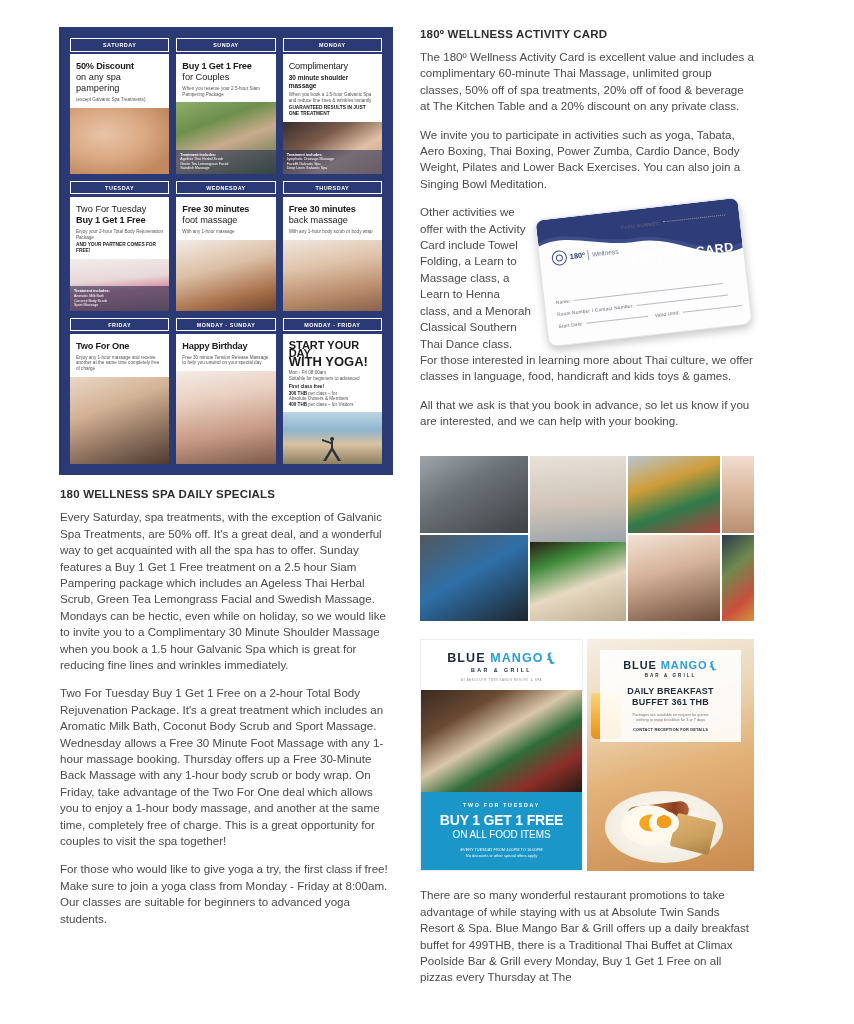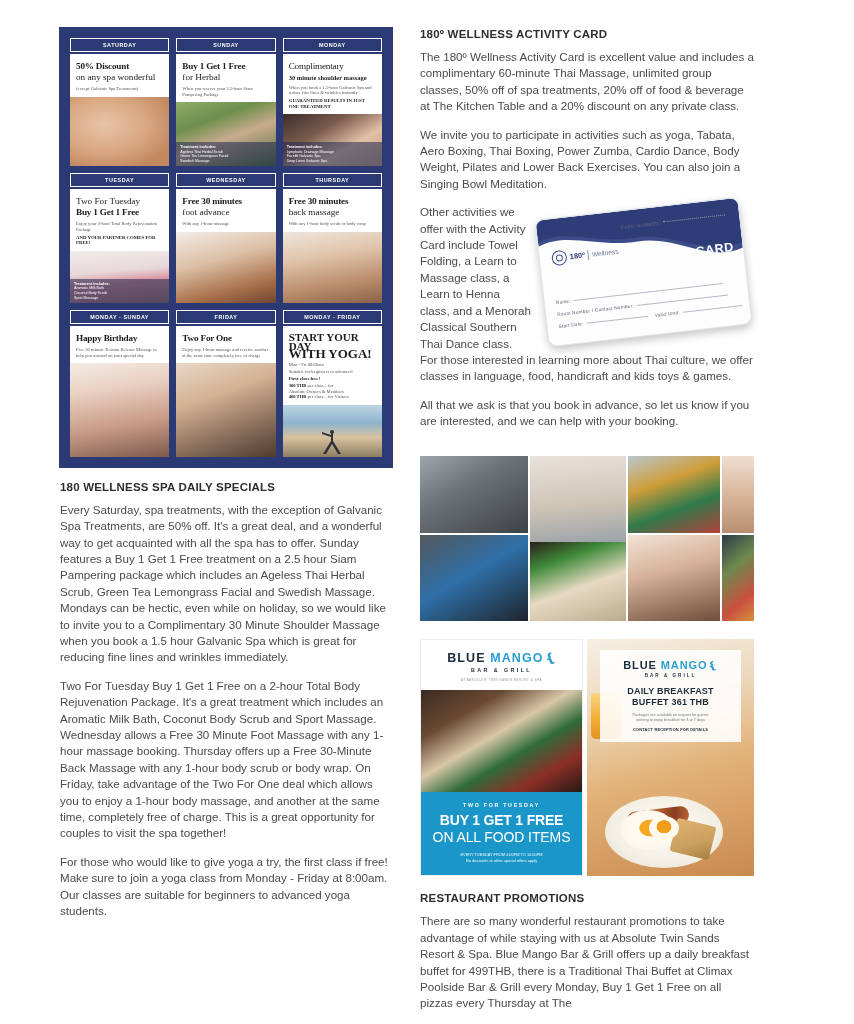--- a/index.html
+++ b/index.html
@@ -62,21 +62,21 @@
   }
   .card-body {
     background: #fff;
     flex: 1;
     display: flex;
     flex-direction: column;
     margin-top: 2.5px;
     overflow: hidden;
     position: relative;
   }
-  .card-text { padding: 7px 6px 5px 6px; font-family: Liberation Serif, serif; }
+  .card-text { padding: 7px 6px 5px 6px; }
   .t-big {
     font-size: 9.2px; font-weight: bold; color: #1b1b1b;
     line-height: 11px; letter-spacing: -0.2px;
   }
   .t-big.light { font-weight: normal; }
   .t-reg { font-size: 9.2px; color: #1b1b1b; line-height: 11px; font-weight: normal; }
   .t-sub { font-size: 6.5px; font-weight: bold; color: #1b1b1b; line-height: 7.6px; margin-top: 2px; }
   .t-small { font-size: 4.6px; color: #555; line-height: 5.6px; margin-top: 3px; }
   .t-small b { color: #1b1b1b; }
   .t-bold-small { font-size: 4.8px; font-weight: bold; color: #1b1b1b; line-height: 5.8px; margin-top: 2px; }
@@ -178,21 +178,21 @@
   .bm-logo { font-size:12.5px; letter-spacing:1.1px; color:#1d2b3a; font-weight:bold; }
   .bm-logo .mango { color:#2a9fd0; }
   .bm-leaf { display:inline-block; color:#2a9fd0; font-size:12px; transform:rotate(-18deg); margin-left:1px; }
   .bm-sub { font-size:5.4px; letter-spacing:2.4px; color:#1d2b3a; margin-top:2px; font-weight:bold; }
   .bm-tiny { font-size:2.9px; letter-spacing:0.6px; color:#8d8d8d; margin-top:5px; }
   .bm-photo { height:102px; background:
      linear-gradient(150deg,#3a2a20 0%,#6a4a33 25%,#d9c7a8 45%,#2f6b3a 62%,#8c2f28 80%,#241a14 100%); }
   .bm-banner { background:#1b96c9; color:#fff; text-align:center; padding:10px 8px 12px; flex:1; }
   .bm-b1 { font-size:5.3px; letter-spacing:1.7px; font-weight:bold; }
   .bm-b2 { font-size:14px; font-weight:bold; letter-spacing:-0.2px; margin-top:4px; }
-  .bm-b3 { font-size:14px; margin-top:1px; letter-spacing:-0.1px; }
+  .bm-b3 { font-size:10px; margin-top:1px; letter-spacing:-0.1px; }
   .bm-b4 { font-size:3.9px; line-height:5.4px; margin-top:7px; opacity:0.95; }
   .bm-overlay {
     position:absolute; left:13px; right:13px; top:11px;
     background: rgba(255,255,255,0.88); padding:9px 8px 10px; text-align:center;
   }
   .bm-o1 { font-size:11px; letter-spacing:0.9px; color:#1d2b3a; font-weight:bold; }
   .bm-o1 .mango { color:#2a9fd0; }
   .bm-o2 { font-size:4.6px; letter-spacing:2px; color:#1d2b3a; margin-top:2px; font-weight:bold; }
   .bm-o3 { font-size:9px; font-weight:bold; color:#1d2b3a; margin-top:8px; line-height:11px; letter-spacing:0.2px; }
   .bm-o4 { font-size:3.8px; color:#77787c; line-height:5px; margin-top:5px; }
@@ -225,33 +225,33 @@
     <div class="col-left">
 
       <div class="poster">
         <div class="poster-inner">
 
           <div class="card">
             <div class="card-head">SATURDAY</div>
             <div class="card-body">
               <div class="card-text">
                 <div class="t-big">50% Discount</div>
-                <div class="t-reg">on any spa wonderful</div>
+                <div class="t-reg">on any spa pampering</div>
                 <div class="t-small">(except Galvanic Spa Treatments)</div>
               </div>
               <div class="photo ph-massage"></div>
             </div>
           </div>
 
           <div class="card">
             <div class="card-head">SUNDAY</div>
             <div class="card-body">
               <div class="card-text">
                 <div class="t-big">Buy 1 Get 1 Free</div>
-                <div class="t-reg">for Herbal</div>
+                <div class="t-reg">for Couples</div>
                 <div class="t-small">When you reserve your 2.5-hour Siam Pampering Package</div>
               </div>
               <div class="photo ph-facial">
                 <div class="overlay-note">
                   <span class="oh">Treatment includes:</span>
                   <span>Ageless Thai Herbal Scrub</span><br>
                   <span>Green Tea Lemongrass Facial</span><br>
                   <span>Swedish Massage</span>
                 </div>
               </div>
@@ -296,58 +296,58 @@
                 </div>
               </div>
             </div>
           </div>
 
           <div class="card">
             <div class="card-head">WEDNESDAY</div>
             <div class="card-body">
               <div class="card-text">
                 <div class="t-big">Free 30 minutes</div>
-                <div class="t-reg">foot advance</div>
+                <div class="t-reg">foot massage</div>
                 <div class="t-small">With any 1-hour massage</div>
               </div>
               <div class="photo ph-foot"></div>
             </div>
           </div>
 
           <div class="card">
             <div class="card-head">THURSDAY</div>
             <div class="card-body">
               <div class="card-text">
                 <div class="t-big">Free 30 minutes</div>
                 <div class="t-reg">back massage</div>
                 <div class="t-small">With any 1-hour body scrub or body wrap</div>
               </div>
               <div class="photo ph-back"></div>
             </div>
           </div>
 
           <div class="card">
+            <div class="card-head">FRIDAY</div>
+            <div class="card-body">
+              <div class="card-text">
+                <div class="t-big">Two For One</div>
+                <div class="t-small">Enjoy any 1-hour massage and receive another at the same time completely free of charge</div>
+              </div>
+              <div class="photo ph-couple"></div>
+            </div>
+          </div>
+
+          <div class="card">
             <div class="card-head">MONDAY - SUNDAY</div>
             <div class="card-body">
               <div class="card-text">
                 <div class="t-big">Happy Birthday</div>
                 <div class="t-small">Free 30 minute Tension Release Massage  to help you unwind on your special day</div>
               </div>
               <div class="photo ph-birthday"></div>
-            </div>
-          </div>
-
-          <div class="card">
-            <div class="card-head">FRIDAY</div>
-            <div class="card-body">
-              <div class="card-text">
-                <div class="t-big">Two For One</div>
-                <div class="t-small">Enjoy any 1-hour massage and receive another at the same time completely free of charge</div>
-              </div>
-              <div class="photo ph-couple"></div>
             </div>
           </div>
 
           <div class="card">
             <div class="card-head">MONDAY - FRIDAY</div>
             <div class="card-body">
               <div class="card-text">
                 <div class="t-sub" style="font-size:11px;line-height:8.6px;margin-top:0">START YOUR DAY</div>
                 <div class="t-sub" style="font-size:13px;line-height:8.6px;margin-top:0">WITH YOGA!</div>
                 <div class="t-small">Mon - Fri 08:00am</div>
@@ -455,18 +455,17 @@
             <div class="bm-o2">BAR &amp; GRILL</div>
             <div class="bm-o3">DAILY BREAKFAST</div>
             <div class="bm-o3" style="margin-top:0">BUFFET 361 THB</div>
             <div class="bm-o4">Packages are available on request for guests</div>
             <div class="bm-o4" style="margin-top:0">wishing to enjoy breakfast for 3 or 7 days</div>
             <div class="bm-o5">CONTACT RECEPTION FOR DETAILS</div>
           </div>
         </div>
       </div>
 
-      <h2 class="section-title">RESTAURANT PROMOTIONS</h2>
       <p class="body">There are so many wonderful restaurant promotions to take advantage of while staying with us at Absolute Twin Sands Resort &amp; Spa. Blue Mango Bar &amp; Grill offers up a daily breakfast buffet for 499THB, there is a Traditional Thai Buffet at Climax Poolside Bar &amp; Grill every Monday, Buy 1 Get 1 Free on all pizzas every Thursday at The</p>
     </div>
 
   </div>
 </div>
 
 </body></html>

